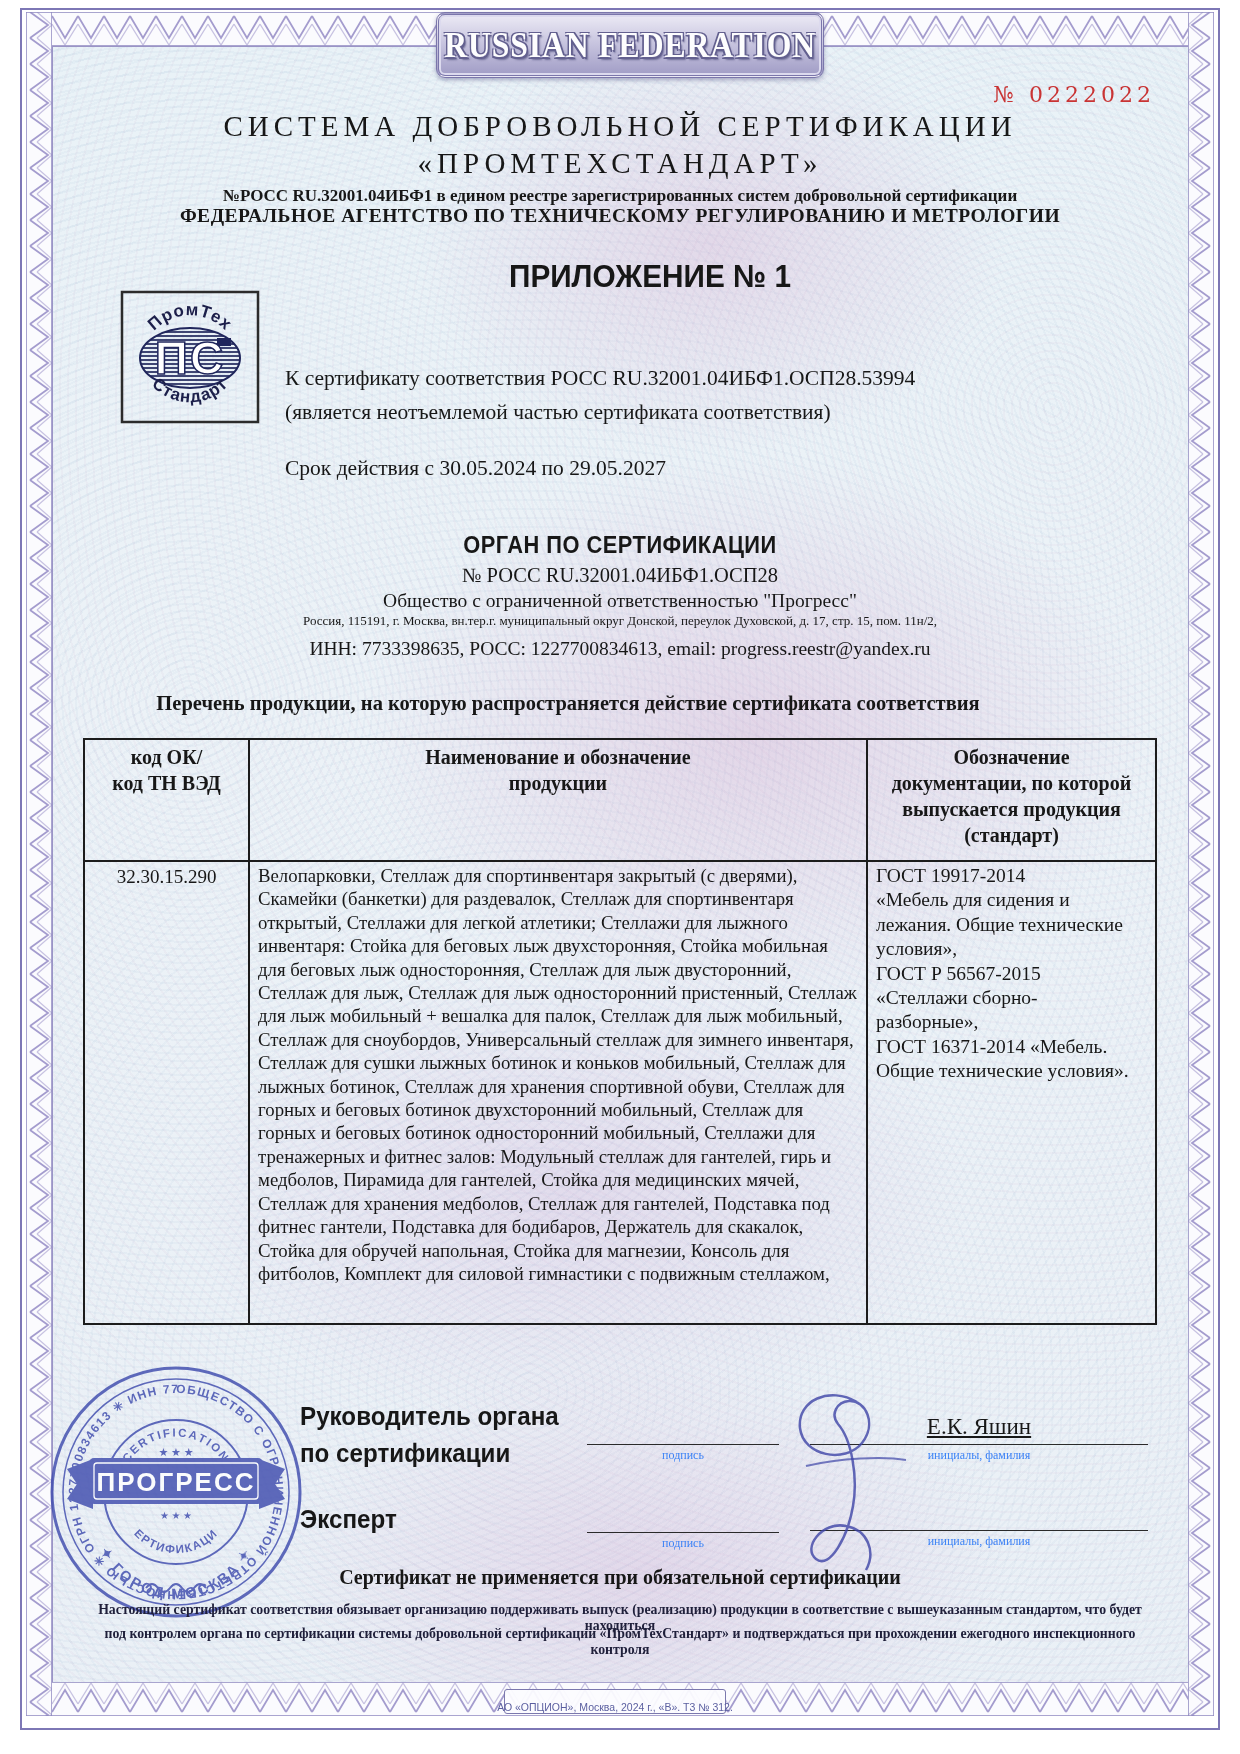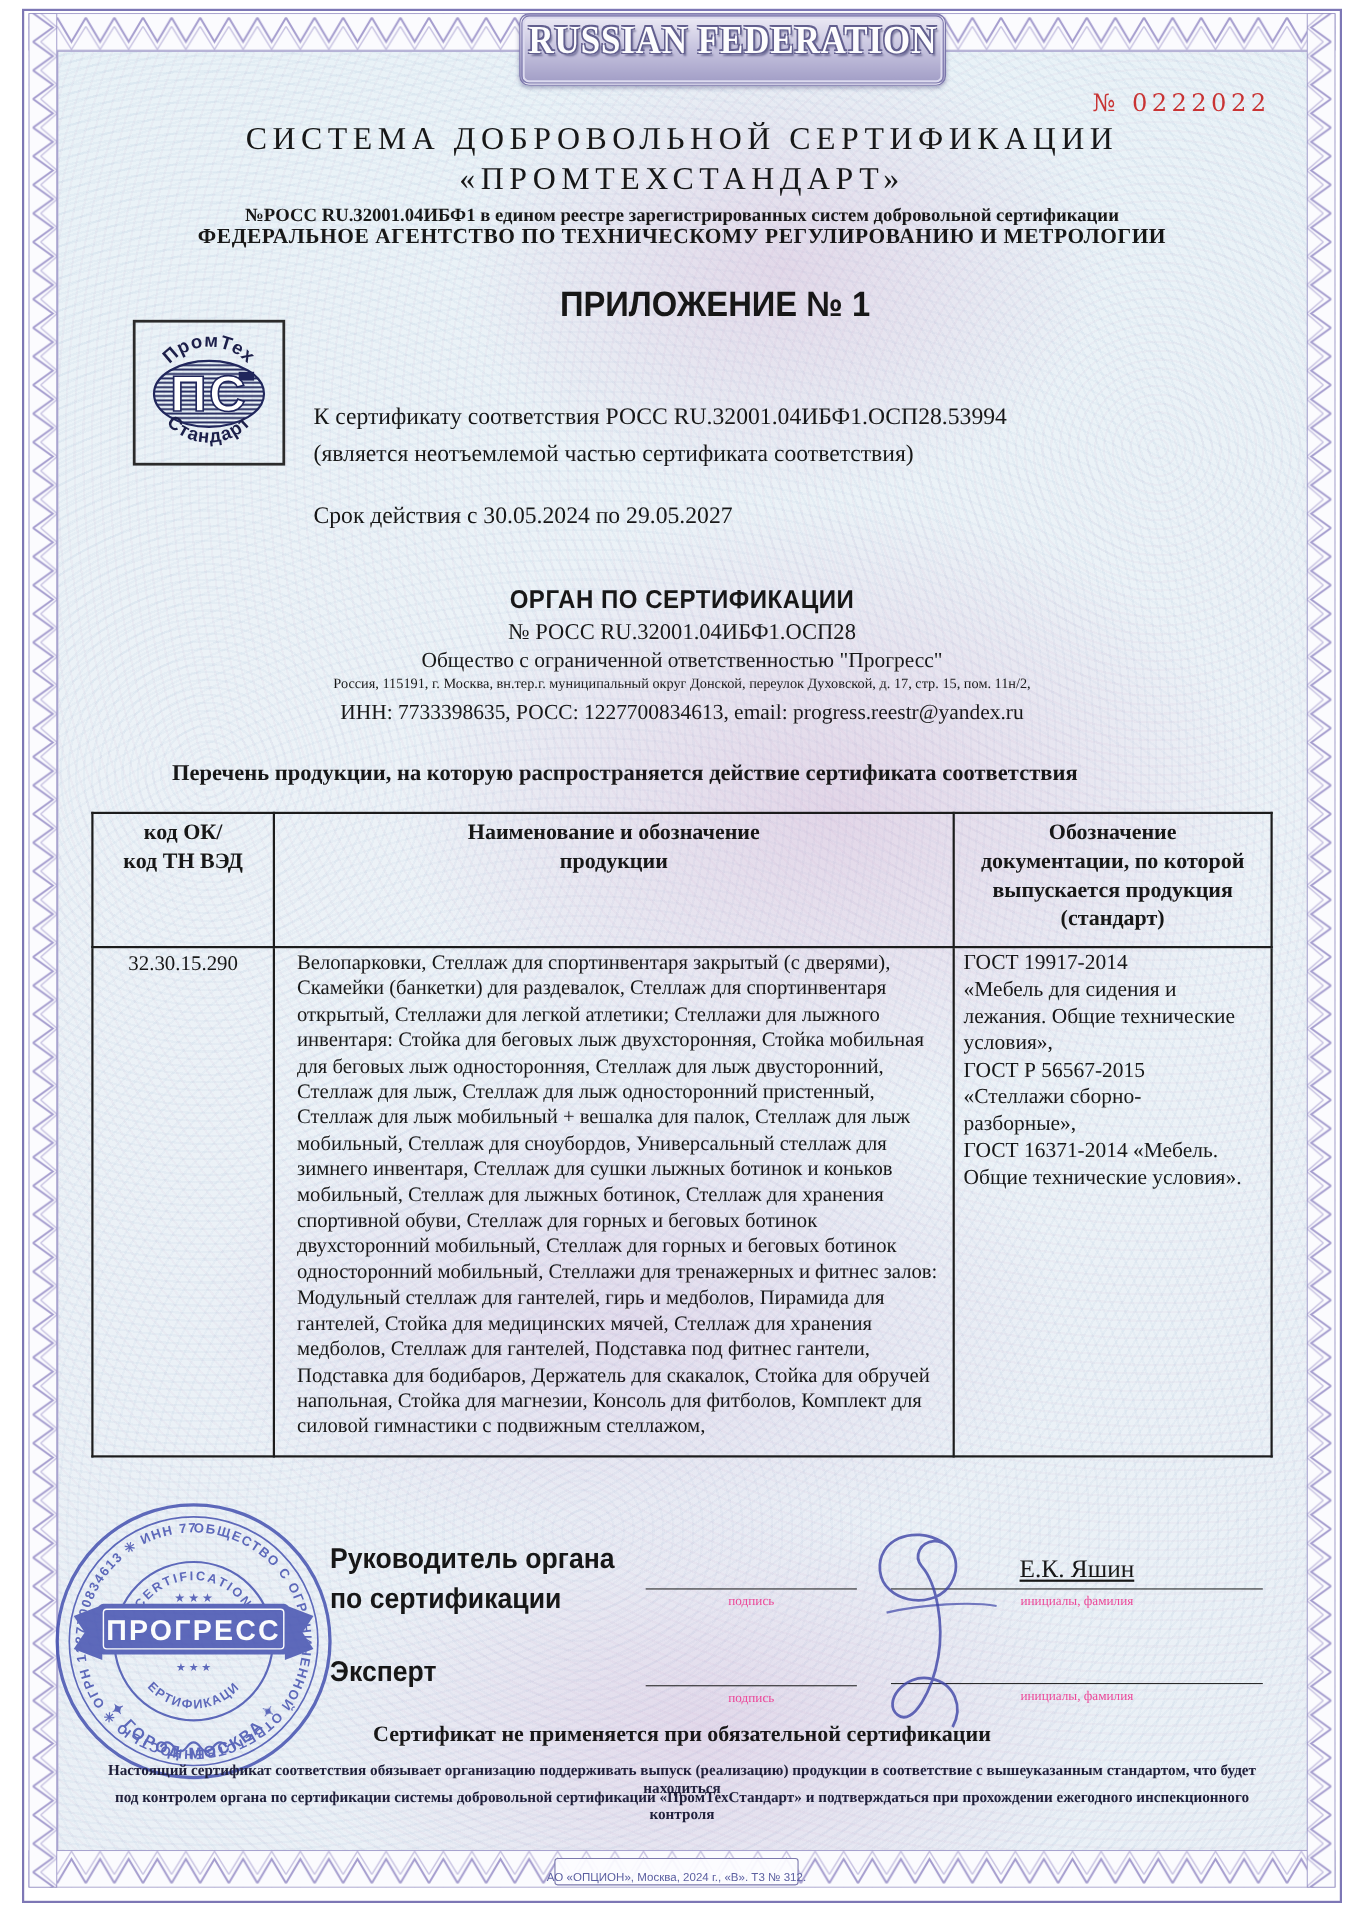--- a/index.html
+++ b/index.html
@@ -18,25 +18,25 @@
        radial-gradient(ellipse 520px 300px at 52% 93%, rgba(206,160,206,.30), transparent 70%),
        repeating-radial-gradient(circle at 12% 40%, rgba(110,150,190,.06) 0 2px, transparent 2px 7px),
        repeating-radial-gradient(circle at 88% 22%, rgba(180,120,170,.05) 0 2px, transparent 2px 8px),
        repeating-radial-gradient(circle at 42% 82%, rgba(110,150,190,.05) 0 2px, transparent 2px 9px),
        linear-gradient(180deg,#e9f2f7 0%,#ecf2f7 40%,#eaf0f6 100%);}
   .abs{position:absolute;z-index:3;}
   .ctr{left:0;width:100%;text-align:center;}
   .pre{white-space:pre-line;}
   .cond{font-family:"Liberation Sans", sans-serif;font-weight:bold;transform:scaleX(.93);}
   .cond-l{transform-origin:left center;}
-  .rf-plate{top:12px;left:472px;width:382px;height:60px;z-index:4;
+  .rf-plate{top:12px;left:436px;width:382px;height:60px;z-index:4;
      background:linear-gradient(180deg,#eceaf5 0%,#c9c6e0 45%,#a19dc6 100%);
      border:3px double #7b76ab;border-radius:9px;
      box-shadow:inset 0 0 0 2px #dcdaee, 0 2px 4px rgba(80,80,130,.45);
-     display:flex;align-items:flex-start;justify-content:center;}
+     display:flex;align-items:center;justify-content:center;}
   .rf-plate span{font-family:"Liberation Serif", serif;font-weight:bold;font-size:36px;
      letter-spacing:1px;color:#fdfdfe;transform:scaleX(.88);white-space:nowrap;
      text-shadow:1.5px 1.5px 0 #63608f,-1.5px -1.5px 0 #63608f,1.5px -1.5px 0 #63608f,
        -1.5px 1.5px 0 #63608f,2.5px 2.5px 2px rgba(50,50,100,.55);}
   .cert-no{top:82px;left:955px;width:200px;text-align:right;font-family:"DejaVu Serif", serif;
      font-size:22px;letter-spacing:4px;color:#c93434;}
   .title1{top:110px;font-size:29px;letter-spacing:5px;}
   .title2{top:147px;font-size:29px;letter-spacing:5px;}
   .reg-line{top:186px;font-size:17px;font-weight:bold;}
   .agency{top:205px;font-size:19.5px;font-weight:bold;letter-spacing:.5px;}
@@ -50,30 +50,30 @@
   .org-addr{top:613px;font-size:13px;}
   .org-req{top:638px;font-size:19.5px;}
   .prod-head{top:692px;left:-52px;width:100%;text-align:center;font-size:20.5px;font-weight:bold;}
   .tbl-wrap{top:738px;left:83px;}
   table.products{border-collapse:collapse;table-layout:fixed;width:1072px;height:587px;
      font-family:"Liberation Serif", serif;}
   table.products td{border:2px solid #1c1c1c;vertical-align:top;background:transparent;}
   td.h{font-weight:bold;font-size:20px;line-height:26px;text-align:center;vertical-align:middle;
      height:112px;padding:4px 8px;}
   td.code{font-size:19px;text-align:center;padding-top:4px;}
-  td.name{font-size:18.8px;line-height:23.4px;padding:2px 6px 0 20px;text-align:left;}
+  td.name{font-size:18.8px;line-height:23.4px;padding:2px 6px 0 8px;text-align:left;}
   td.docs{font-size:19.5px;line-height:24.4px;padding:2px 4px 0 8px;text-align:left;}
   .role1{top:1398px;left:300px;font-size:26px;line-height:37px;}
   .role2{top:1504px;left:300px;font-size:26px;}
   .sig-line{height:0;border-top:1.5px solid #2a2a2a;}
   .line-s1{top:1444px;left:587px;width:192px;}
   .line-n1{top:1444px;left:810px;width:338px;}
   .line-s2{top:1532px;left:587px;width:192px;}
   .line-n2{top:1530px;left:810px;width:338px;}
-  .cap{font-size:12px;color:#ec4899;text-align:center;}
+  .cap{font-size:12px;color:#3b82f6;text-align:center;}
   .cap-s1{top:1448px;left:587px;width:192px;}
   .cap-n1{top:1448px;left:810px;width:338px;}
   .cap-s2{top:1536px;left:587px;width:192px;}
   .cap-n2{top:1534px;left:810px;width:338px;}
   .name-n{font-size:23px;text-align:center;}
   .name-1{top:1414px;left:810px;width:338px;text-decoration:underline;}
   .name-2{top:1500px;left:810px;width:338px;}
   .restrict{top:1566px;font-size:20px;font-weight:bold;}
   .fine{left:75px;width:1090px;text-align:center;font-size:13.8px;font-weight:bold;color:#1f1f3a;}
   .fine1{top:1602px;}

